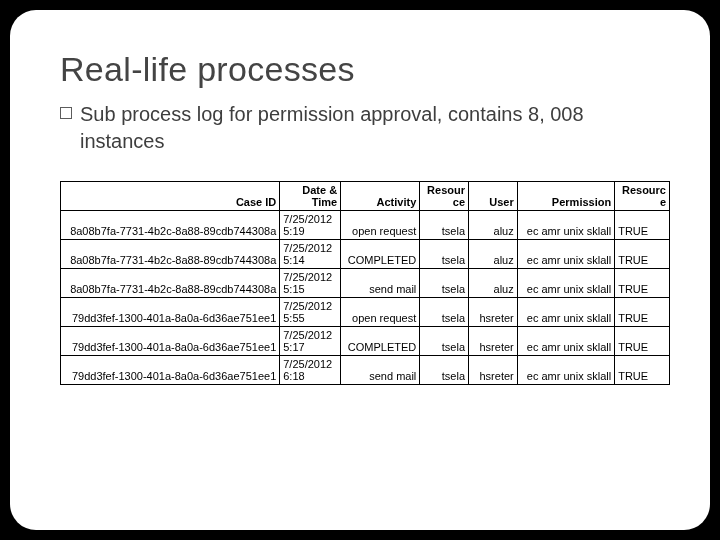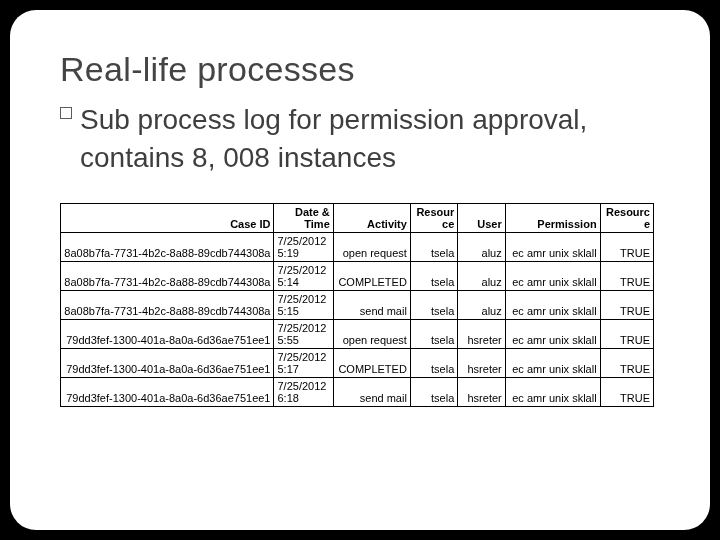--- a/index.html
+++ b/index.html
@@ -12,21 +12,21 @@
   }
   .slide {
     position: absolute;
     top: 10px;
     left: 10px;
     width: 700px;
     height: 520px;
     background: #fff;
     border-radius: 26px;
     box-sizing: border-box;
-    padding: 40px 56px 20px 50px;
+    padding: 40px 40px 20px 50px;
     overflow: hidden;
   }
   .title {
     font-size: 34px;
     color: #444;
     font-weight: 400;
     margin: 0 0 12px 0;
     letter-spacing: 0.3px;
   }
   .subtitle-row {
@@ -36,21 +36,21 @@
   }
   .bullet {
     width: 12px;
     height: 12px;
     border: 1.3px solid #5c5c5c;
     box-sizing: border-box;
     margin-top: 6px;
     flex-shrink: 0;
   }
   .subtitle {
-    font-size: 28px;
+    font-size: 20px;
     color: #3e3e3e;
     line-height: 1.35;
     margin: 0 0 26px 0;
   }
   table {
     width: 100%;
     border-collapse: collapse;
     font-size: 11px;
     color: #000;
     table-layout: fixed;
@@ -73,21 +73,21 @@
   col.c-perm   { width: 16%; }
   col.c-appr   { width: 9%;  }
 
   td.date-cell {
     text-align: left;
   }
   td.date-cell .d-line {
     display: block;
   }
   td.approved-cell {
-    text-align: right;
+    text-align: left;
   }
 </style>
 </head>
 <body>
 
 <div class="slide">
 
   <h1 class="title">Real-life processes</h1>
 
   <div class="subtitle-row">

